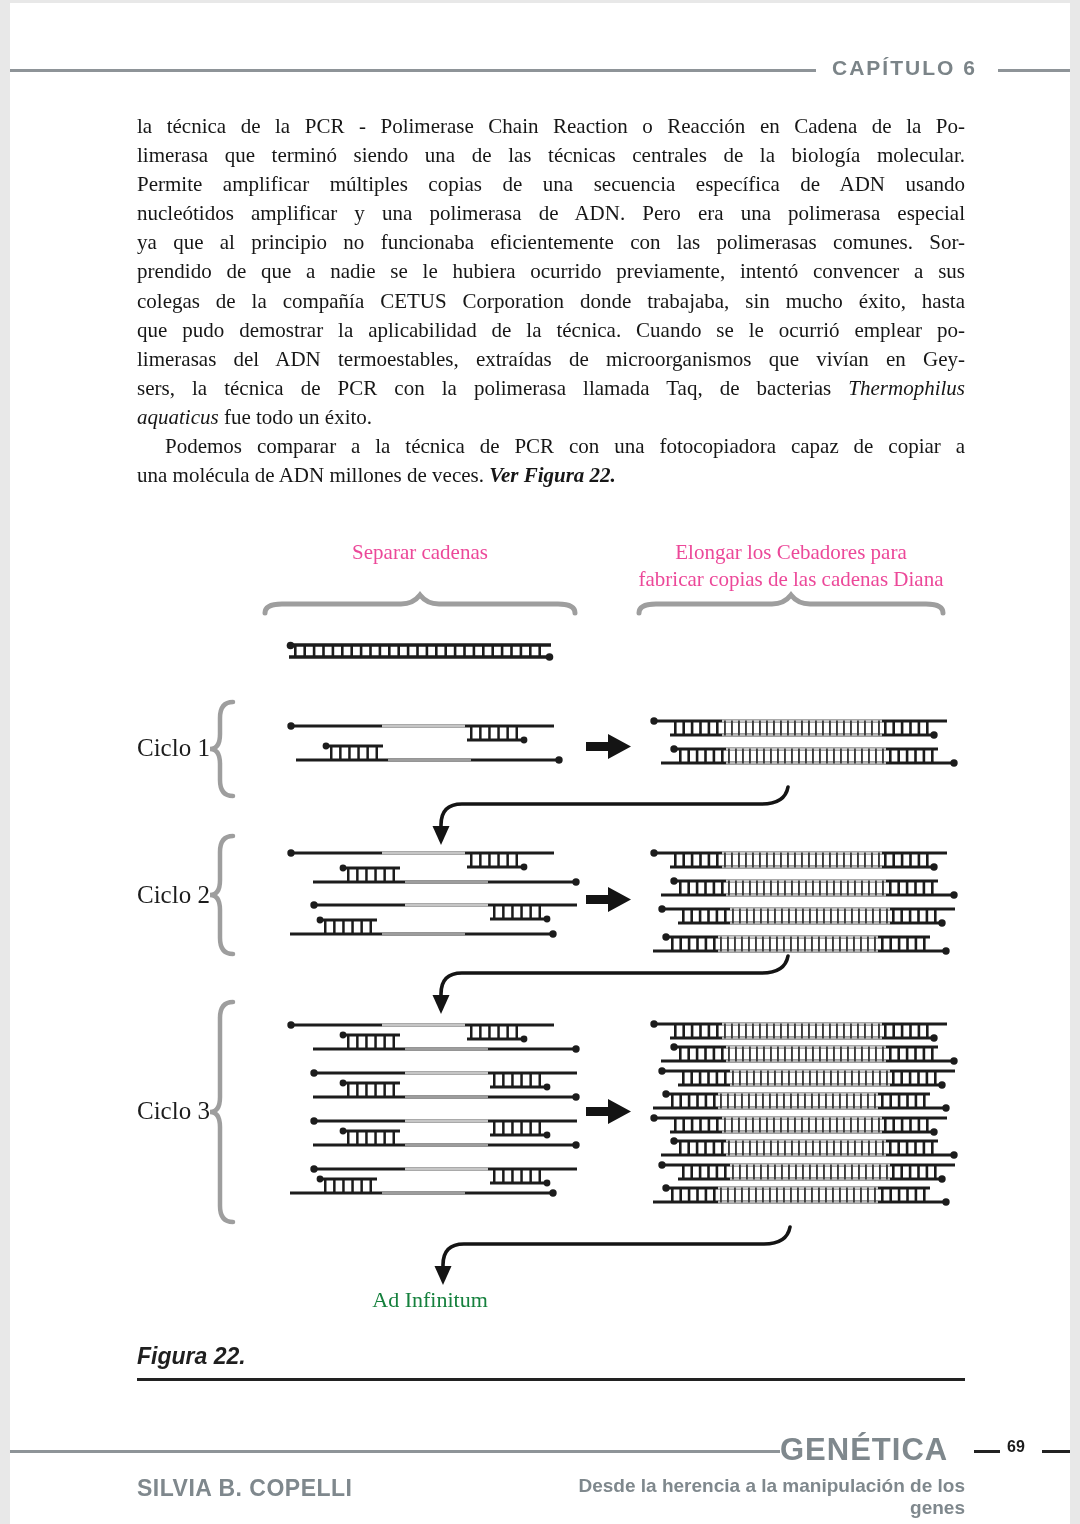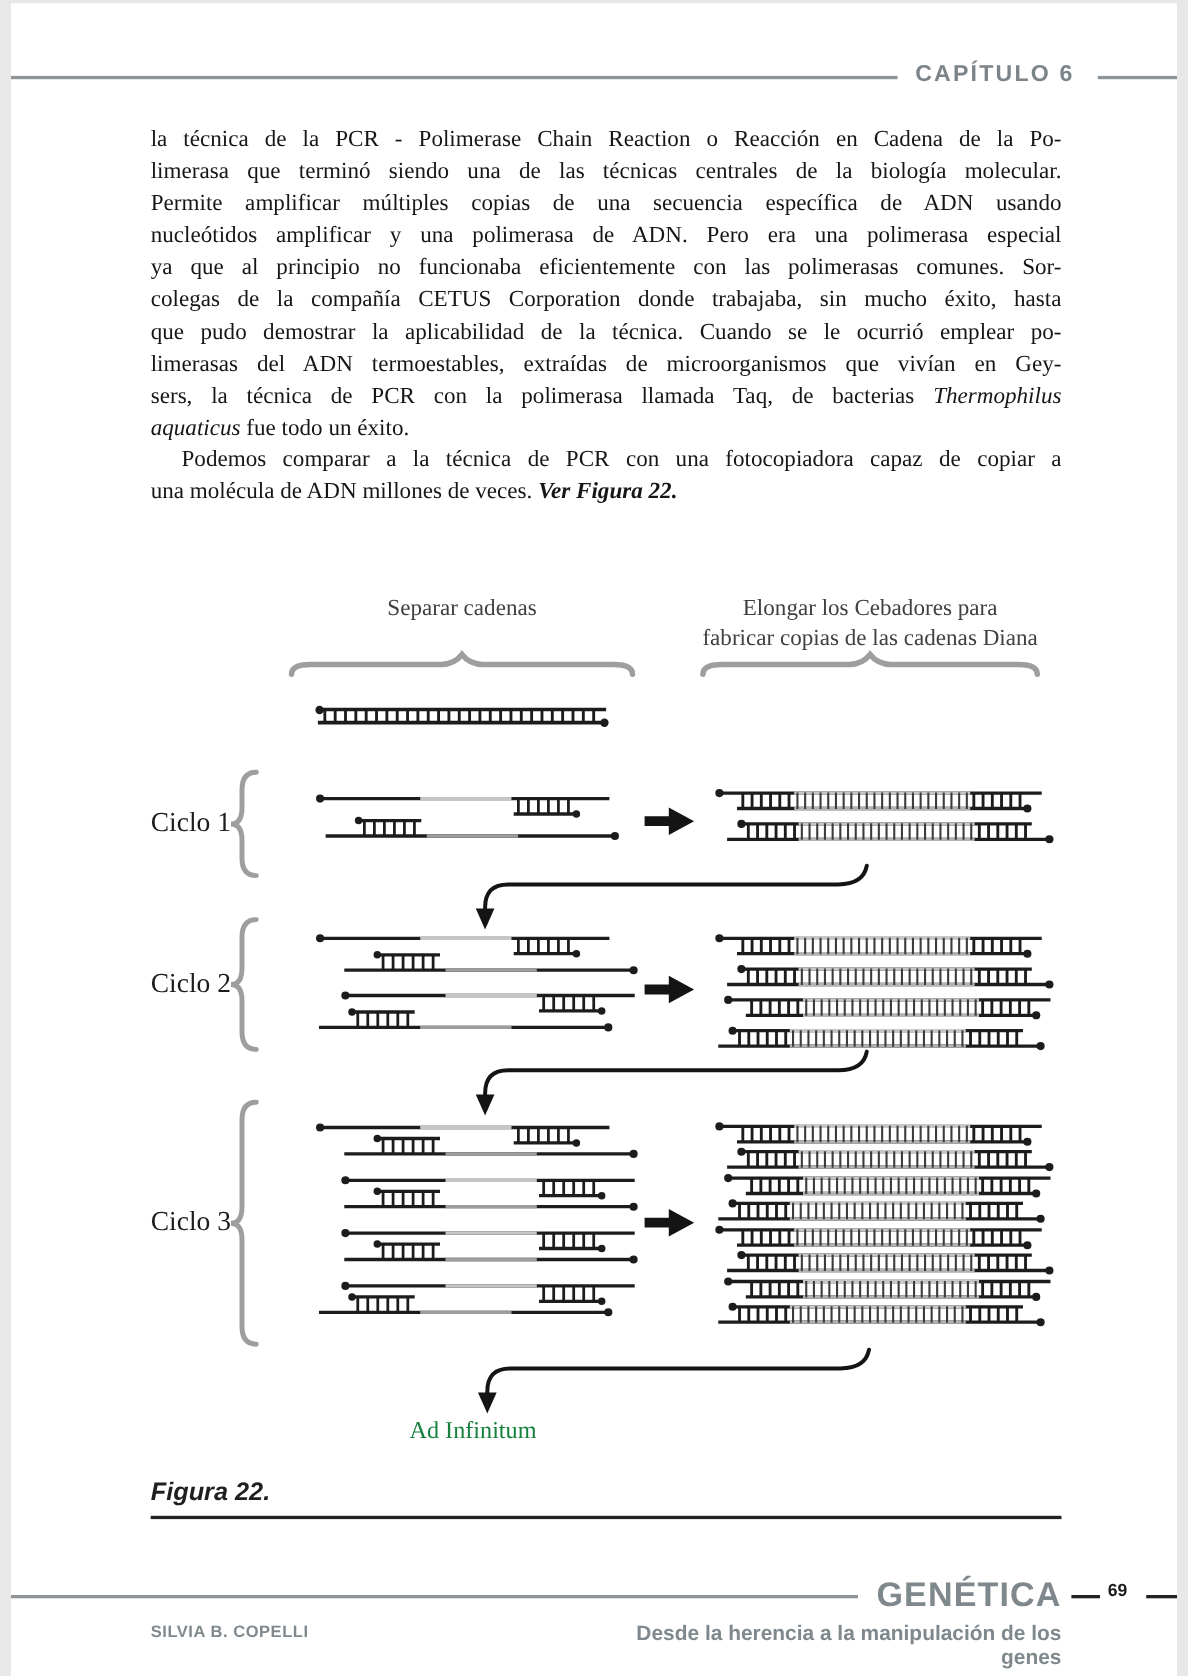--- a/index.html
+++ b/index.html
@@ -8,51 +8,52 @@
   .hrule{position:absolute;background:#8e9498;height:2.5px;}
   .hrule.black{background:#222;}
   .hdr-title{position:absolute;font-family:"Liberation Sans",sans-serif;font-weight:bold;
              color:#7b8488;font-size:21px;letter-spacing:2px;}
   .body-text{position:absolute;left:127px;top:109px;width:828px;font-size:21px;line-height:29.1px;}
   .tl{text-align:justify;text-align-last:justify;}
   .tl.last{text-align-last:left;}
   .tl.indent{text-indent:28px;}
   .tl i{font-style:italic;}
   .tl .bi{font-style:italic;font-weight:bold;}
-  .fig-label{position:absolute;text-align:center;font-size:21px;line-height:27px;color:#404040;font-family:Liberation Serif, serif;}
+  .fig-label{position:absolute;text-align:center;font-size:21px;line-height:27px;color:#ec4899;font-family:Liberation Serif, serif;}
   .cycle-label{position:absolute;font-size:25px;color:#1c1c1c;}
   .adinf{position:absolute;font-size:22px;color:#15803d;text-align:center;}
   .fig-caption{position:absolute;font-family:"Liberation Sans",sans-serif;font-weight:bold;
                font-style:italic;font-size:23px;color:#1f1f1f;}
   .ftr-genetica{position:absolute;font-family:"Liberation Sans",sans-serif;font-weight:bold;
-                color:#7f888d;font-size:31px;letter-spacing:1px;text-align:right;}
+                color:#7f888d;font-size:31px;letter-spacing:1px;}
   .ftr-page{position:absolute;font-family:"Liberation Sans",sans-serif;font-weight:bold;
             color:#1b1b1b;font-size:16px;}
   .ftr-author{position:absolute;font-family:"Liberation Sans",sans-serif;font-weight:bold;
-              color:#7f888d;font-size:15px;letter-spacing:0.5px;}
+              color:#7f888d;font-size:23px;letter-spacing:0.5px;}
   .ftr-subtitle{position:absolute;font-family:"Liberation Sans",sans-serif;font-weight:bold;
                 color:#7f888d;font-size:19px;text-align:right;}
   svg{position:absolute;left:0;top:0;}
 </style>
 </head>
 <body>
 
 <div class="page">
 
   <div class="hrule" style="left:0;top:66px;width:806px;"></div>
   <div class="hdr-title" style="left:822px;top:53px;">CAPÍTULO 6</div>
   <div class="hrule" style="left:988px;top:66px;width:92px;"></div>
 
   <div class="body-text">
     <div>
       <div class="tl"><span>la técnica de la PCR - Polimerase Chain Reaction o Reacción en Cadena de la Po-</span></div>
       <div class="tl"><span>limerasa que terminó siendo una de las técnicas centrales de la biología molecular.</span></div>
       <div class="tl"><span>Permite amplificar múltiples copias de una secuencia específica de ADN usando</span></div>
       <div class="tl"><span>nucleótidos amplificar y una polimerasa de ADN. Pero era una polimerasa especial</span></div>
       <div class="tl"><span>ya que al principio no funcionaba eficientemente con las polimerasas comunes. Sor-</span></div>
+      <div class="tl"><span>prendido de que a nadie se le hubiera ocurrido previamente, intentó convencer a sus</span></div>
       <div class="tl"><span>colegas de la compañía CETUS Corporation donde trabajaba, sin mucho éxito, hasta</span></div>
       <div class="tl"><span>que pudo demostrar la aplicabilidad de la técnica. Cuando se le ocurrió emplear po-</span></div>
       <div class="tl"><span>limerasas del ADN termoestables, extraídas de microorganismos que vivían en Gey-</span></div>
       <div class="tl"><span>sers, la técnica de PCR con la polimerasa llamada Taq, de bacterias </span><i>Thermophilus</i></div>
       <div class="tl last"><i>aquaticus</i><span> fue todo un éxito.</span></div>
     </div>
     <div>
       <div class="tl indent"><span>Podemos comparar a la técnica de PCR con una fotocopiadora capaz de copiar a</span></div>
       <div class="tl last"><span>una molécula de ADN millones de veces. </span><span class="bi">Ver Figura 22.</span></div>
     </div>

